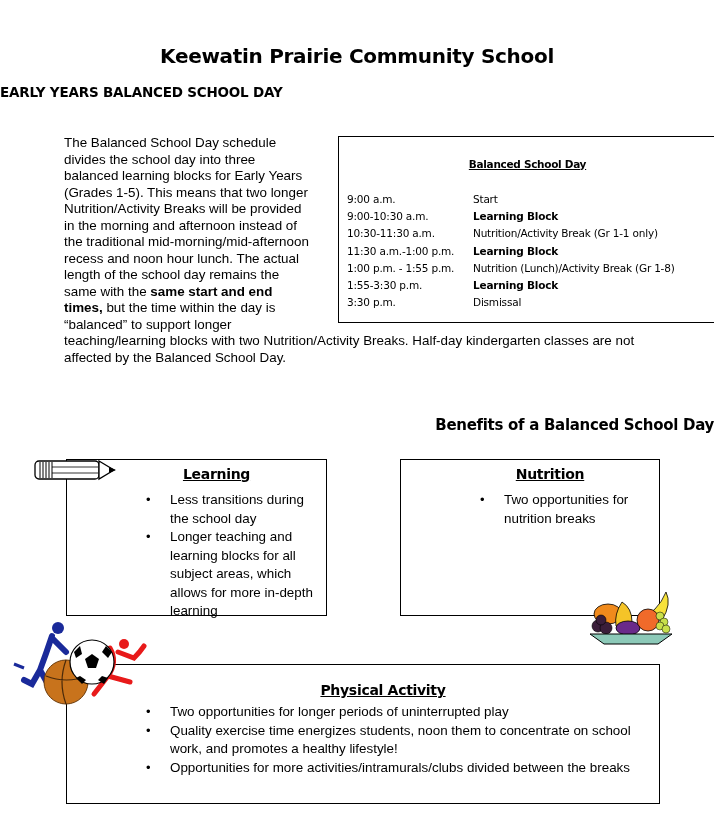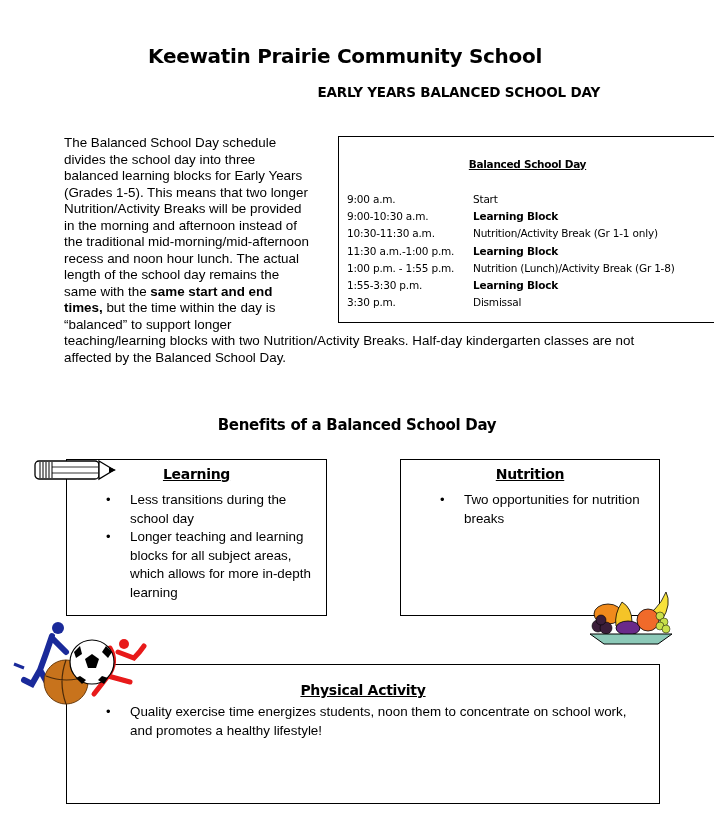--- a/index.html
+++ b/index.html
@@ -1,34 +1,34 @@
 <!DOCTYPE html>
 <html><head>
 <meta charset="utf-8">
 <style>
   html, body { margin: 0; padding: 0; background: #ffffff; }
   body { width: 714px; height: 824px; position: relative; overflow: hidden;
          font-family: "Liberation Sans", sans-serif; color: #000; }
   .abs { position: absolute; }
-  .title { left: 4px; width: 682px; top: 44px; text-align: center; font-family: "DejaVu Sans", sans-serif;
+  .title { left: 16px; width: 682px; top: 44px; text-align: center; font-family: "DejaVu Sans", sans-serif;
            font-weight: bold; font-size: 20px; letter-spacing: -0.3px; }
-  .subtitle { left: 0; width: 588px; top: 84px; text-align: right; font-family: "DejaVu Sans", sans-serif;
-           font-weight: bold; font-size: 13.5px; letter-spacing: -0.2px; margin-left: 12px; }
+  .subtitle { left: 0; width: 588px; top: 84px; text-align: left; font-family: "DejaVu Sans", sans-serif;
+           font-weight: bold; font-size: 13.5px; letter-spacing: -0.2px; }
   .intro { left: 64px; top: 135px; width: 600px; font-size: 13.4px; line-height: 16.5px; }
   .intro .float-spacer { float: right; width: 352px; height: 192px; }
   .sched { left: 338px; top: 136px; width: 379px; height: 187px; border: 1.5px solid #000; box-sizing: border-box; }
   .sched-title { position: absolute; left: 0; width: 100%; top: 21px; text-align: center; font-family: "DejaVu Sans", sans-serif;
            font-weight: bold; font-size: 10.5px; text-decoration: underline; letter-spacing: -0.3px; }
   .sched-rows { position: absolute; left: 8px; top: 56px; font-family: "DejaVu Sans", sans-serif; font-size: 10.5px; letter-spacing: -0.2px; }
   .sched-row { height: 17.2px; display: flex; }
   .sched-time { width: 126px; }
   .sched-act.bold { font-weight: bold; }
-  .h2 { left: 0; width: 714px; top: 416px; text-align: center; font-family: "DejaVu Sans", sans-serif; font-weight: bold;
+  .h2 { left: 0; width: 714px; top: 416px; text-align: right; font-family: "DejaVu Sans", sans-serif; font-weight: bold;
         font-size: 15px; letter-spacing: -0.3px; }
-  .box { border: 1.5px solid #000; box-sizing: border-box; background: #fff; }
+  .box { border: 1.5px solid #000; box-sizing: border-box; background: #fff; padding-left: 40px; }
   .box-title { text-align: center; font-family: "DejaVu Sans", sans-serif; font-weight: bold; font-size: 14px;
         text-decoration: underline; letter-spacing: -0.3px; }
   .box ul { margin: 11px; padding: 0; list-style: none; }
   .box li { position: relative; padding-left: 52px; font-size: 13.4px; line-height: 18.5px; }
   .box li::before { content: "•"; position: absolute; left: 28px; top: 0; font-size: 13px; }
   .learn { left: 66px; top: 459px; width: 261px; height: 157px; }
   .nutr { left: 400px; top: 459px; width: 260px; height: 157px; }
   .phys { left: 66px; top: 664px; width: 594px; height: 140px; }
   .phys li { padding-left: 52px; }
 </style>
@@ -119,21 +119,23 @@
   <circle cx="72" cy="26" r="4" fill="#c8e04a" stroke="#000" stroke-width="0.5"></circle>
   <circle cx="76" cy="32" r="4" fill="#c8e04a" stroke="#000" stroke-width="0.5"></circle>
   <circle cx="72" cy="36" r="4" fill="#c8e04a" stroke="#000" stroke-width="0.5"></circle>
   <circle cx="78" cy="39" r="4" fill="#c8e04a" stroke="#000" stroke-width="0.5"></circle>
   <polygon points="2,44 84,44 70,54 16,54" fill="#8cc9b8" stroke="#000" stroke-width="1"></polygon>
 </svg>
 
 <div class="abs box phys">
   <div class="box-title" style="margin-top:17px;">Physical Activity</div>
   <ul style="margin-top:5px;">
+    <li>Two opportunities for longer periods of uninterrupted play</li>
     <li>Quality exercise time energizes students, noon them to concentrate on school work, and promotes a healthy lifestyle!</li>
+    <li>Opportunities for more activities/intramurals/clubs divided between the breaks</li>
   </ul>
 </div>
 
 <svg class="abs" style="left:6px;top:618px;" width="150" height="90" viewBox="0 0 150 90">
 
   <circle cx="52" cy="10" r="6" fill="#1a2a9a"></circle>
   <path d="M46,18 Q40,36 34,52 L26,66 L18,62 M34,52 L44,70 M46,20 L60,34" stroke="#1a2a9a" stroke-width="6" fill="none" stroke-linecap="round"></path>
   <path d="M8,46 L18,50" stroke="#1a2a9a" stroke-width="3"></path>
 
   <circle cx="60" cy="64" r="22" fill="#c8731c" stroke="#6a3a0a" stroke-width="1"></circle>

